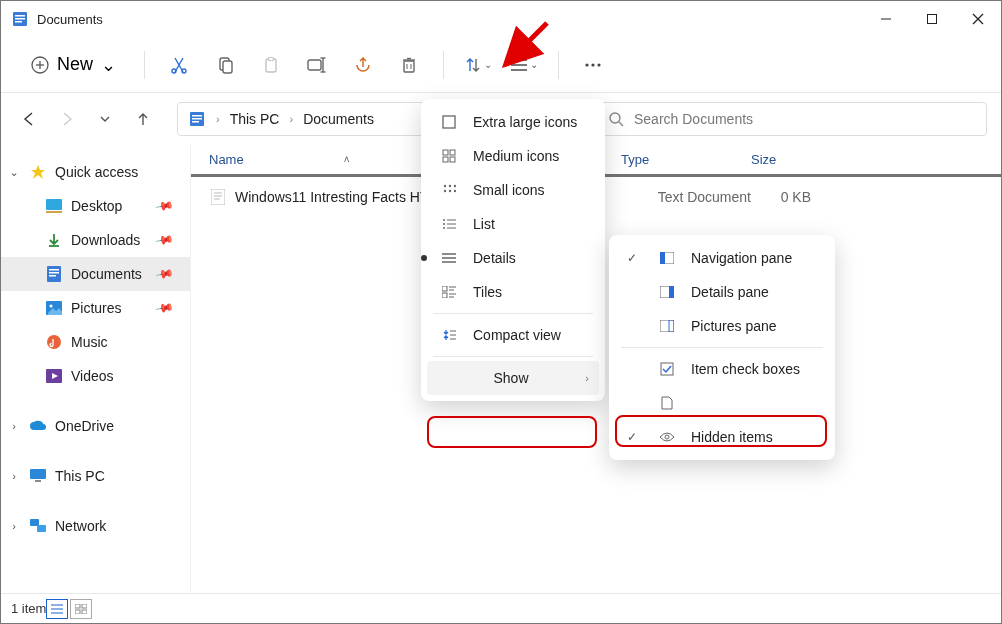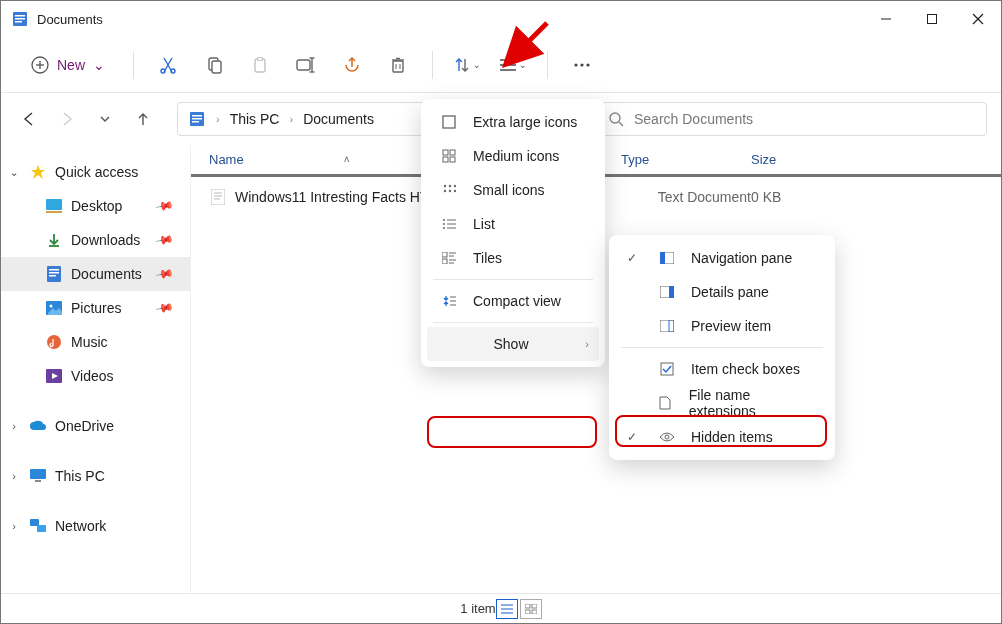--- a/index.html
+++ b/index.html
@@ -17,21 +17,21 @@
   .wc { display: flex; }
   .wc-btn { width: 46px; height: 36px; display:flex; align-items:center; justify-content:center; color:#333; }
 
   
   .toolbar {
     height: 56px; border-bottom: 1px solid #e8e8e8; display: flex; align-items: center;
     gap: 6px; padding: 0 16px; color:#444;
   }
   .btn-new {
     display:flex; align-items:center; gap:8px; padding: 7px 14px; border-radius:4px;
-    font-size:14px; color:#701a75;
+    font-size:18px; color:#000000;
   }
   .vdiv { width:1px; height:28px; background:#e0e0e0; margin:0 8px; }
   .tb-icon {
     width:40px; height:40px; display:flex; align-items:center; justify-content:center;
     border-radius:4px; color:#555;
   }
   .tb-icon .chev { font-size:10px; color:#666; margin-left:2px;}
 
   
   .navrow {
@@ -75,26 +75,26 @@
     font-size:13px; color:#26508f; padding-left:18px;
   }
   .col-name{ width:412px; display:flex; align-items:center;}
   .col-type{ width:130px;}
   .col-size{ width:60px;}
   .sort-caret{ color:#5a5a5a; margin-left:100px; font-size:10px;}
   .rows { padding:6px 0 0 18px; font-size:14px; color:#222; }
   .row { height:28px; display:flex; align-items:center; }
   .row .c-name{ width:412px; display:flex; align-items:center; gap:8px;}
   .row .c-type{ width:130px; color:#666;text-align:right;}
-  .row .c-size{ width:60px; color:#666; }
+  .row .c-size{ width:60px; color:#666; text-align:right;}
 
   
   .statusbar {
     height:30px; border-top:1px solid #e8e8e8; display:flex; align-items:center;
-    justify-content:center; padding:0 10px; font-size:13px; color:#333;
+    justify-content:flex-start; padding:0 10px; font-size:13px; color:#333;
   }
   .view-toggle{display:flex;gap:2px;}
   .vt{width:22px;height:20px;border:1px solid #aaa;display:flex;align-items:center;justify-content:center;}
   .vt.active{border-color:#1a5fd0;color:#1a5fd0;}
 
   
   .menu {
     position:absolute; background:#fff; border-radius:8px;
     box-shadow:0 8px 24px rgba(0,0,0,.18); padding:6px; font-size:14px; color:#222;
     z-index:50;
@@ -484,20 +484,31 @@
             <circle cx="2" cy="2" r="1" fill="#666"></circle>
             <line x1="5" y1="2" x2="14" y2="2" stroke="#666"></line>
             <circle cx="2" cy="6" r="1" fill="#666"></circle>
             <line x1="5" y1="6" x2="14" y2="6" stroke="#666"></line>
             <circle cx="2" cy="10" r="1" fill="#666"></circle>
             <line x1="5" y1="10" x2="14" y2="10" stroke="#666"></line>
           </svg>
         </span>
         <span>List</span>
       </div>
+    <div class="menu-item" style="position:relative;">
+      <span style="position:absolute;left:-6px;width:6px;height:6px;border-radius:50%;background:#333;top:14px;"></span>
+      <span class="mi-icon">
+          <svg width="14" height="12">
+            <line x1="0" y1="2" x2="14" y2="2" stroke="#666" stroke-width="1.5"></line>
+            <line x1="0" y1="6" x2="14" y2="6" stroke="#666" stroke-width="1.5"></line>
+            <line x1="0" y1="10" x2="14" y2="10" stroke="#666" stroke-width="1.5"></line>
+          </svg>
+        </span>
+      <span>Details</span>
+    </div>
     <div class="menu-item">
         <span class="mi-icon">
           <svg width="14" height="12">
             <rect x="0" y="0" width="5" height="5" fill="none" stroke="#666"></rect>
             <line x1="7" y1="1" x2="14" y2="1" stroke="#666"></line>
             <line x1="7" y1="4" x2="12" y2="4" stroke="#666"></line>
             <rect x="0" y="7" width="5" height="5" fill="none" stroke="#666"></rect>
             <line x1="7" y1="8" x2="14" y2="8" stroke="#666"></line>
             <line x1="7" y1="11" x2="12" y2="11" stroke="#666"></line>
           </svg>
@@ -545,41 +556,40 @@
         <span>Details pane</span>
       </div>
     <div class="menu-item">
         <span class="mi-check"></span>
         <span class="mi-icon">
           <svg width="14" height="12">
             <rect width="14" height="12" fill="none" stroke="#666"></rect>
             <rect x="9" width="5" height="12" fill="none" stroke="#2b6cd4"></rect>
           </svg>
         </span>
-        <span>Preview item</span>
+        <span>Pictures pane</span>
       </div>
     <div class="menu-divider"></div>
     <div class="menu-item">
         <span class="mi-check"></span>
         <span class="mi-icon">
           <svg width="14" height="14">
             <rect x="1" y="1" width="12" height="12" fill="none" stroke="#666"></rect>
             <path d="M3 7 L6 10 L11 4" fill="none" stroke="#2b6cd4" stroke-width="1.5"></path>
           </svg>
         </span>
         <span>Item check boxes</span>
       </div>
     <div class="menu-item">
         <span class="mi-check"></span>
         <span class="mi-icon">
           <svg width="12" height="14">
             <path d="M1 1 H8 L11 4 V13 H1 Z" fill="none" stroke="#666"></path>
           </svg>
         </span>
-        <span>File name extensions</span>
       </div>
     <div class="menu-item">
         <span class="mi-check">✓</span>
         <span class="mi-icon">
           <svg width="16" height="12">
             <path d="M1 6 Q8 -2 15 6 Q8 14 1 6 Z" fill="none" stroke="#666"></path>
             <circle cx="8" cy="6" r="2" fill="none" stroke="#666"></circle>
           </svg>
         </span>
         <span>Hidden items</span>

